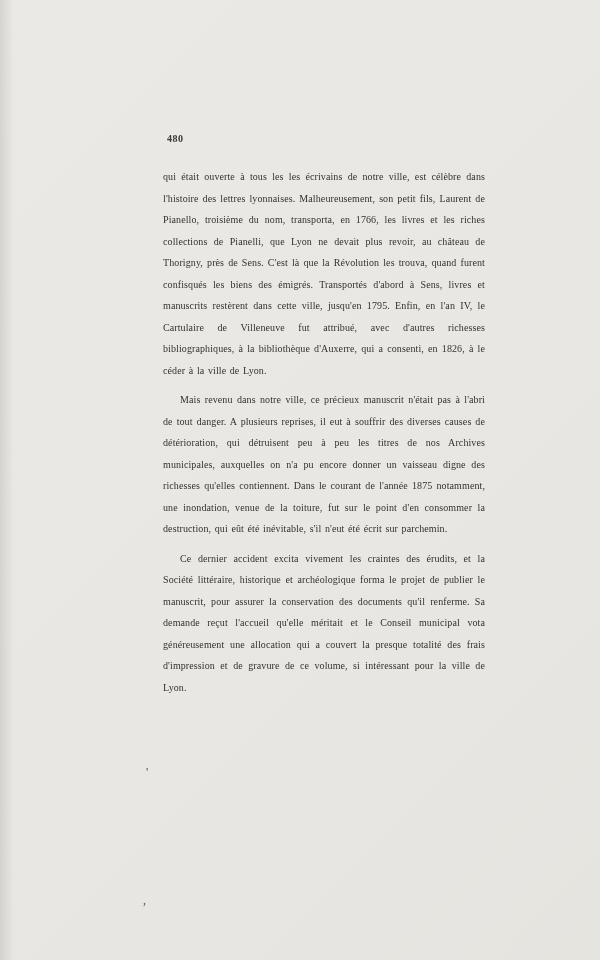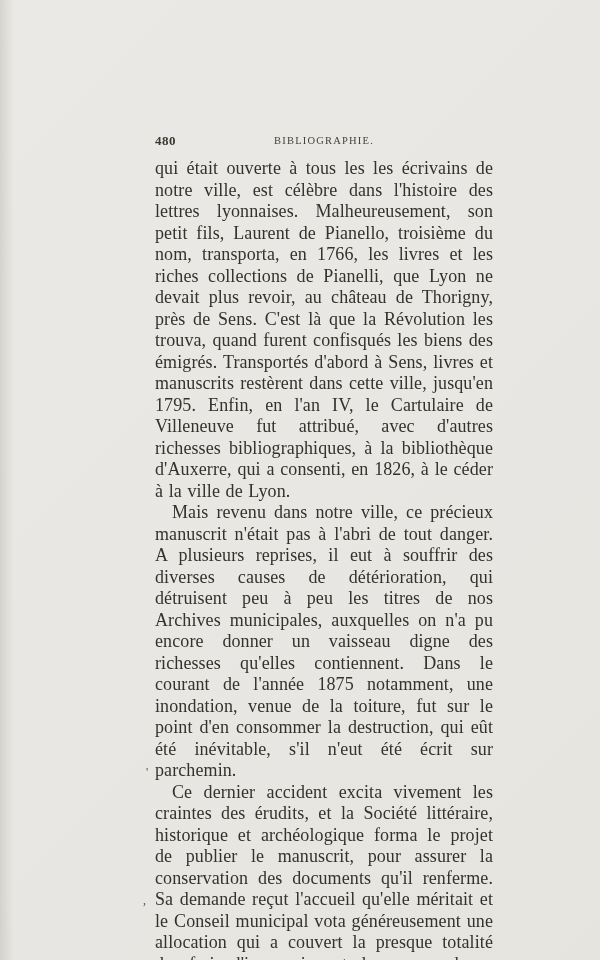--- a/index.html
+++ b/index.html
@@ -31,23 +31,23 @@
   }
   .header-row {
     position: absolute;
     top: 133px;
     left: 155px;
     width: 338px;
     height: 16px;
   }
   .page-number {
     position: absolute;
-    left: 0;
+    left: 12px;
     top: 0;
-    font-size: 13px;
+    font-size: 10px;
     font-weight: bold;
     letter-spacing: 0.5px;
     color: #3a382f;
   }
   .running-title {
     position: absolute;
     left: 0;
     right: 0;
     top: 2px;
     text-align: center;
@@ -55,22 +55,22 @@
     letter-spacing: 1.2px;
     color: #45423a;
   }
   .text-block {
     position: absolute;
     top: 158px;
     left: 155px;
     width: 338px;
   }
   .para {
-    margin: 0;
-    font-size: 18px;
+    margin: 8px;
+    font-size: 10px;
     line-height: 21.5px;
     text-align: justify;
     text-justify: inter-word;
     letter-spacing: 0.1px;
     word-spacing: 1px;
     color: #34322b;
   }
   .para.indent {
     text-indent: 17px;
   }
@@ -82,21 +82,20 @@
   .artifact.a1 { left: 146px; top: 765px; }
   .artifact.a2 { left: 143px; top: 893px; }
 </style>
 </head>
 <body>
 
 <div class="scan-page">
 
   <div class="header-row">
     <span class="page-number">480</span>
-    <span class="running-title">BIBLIOGRAPHIE.</span>
   </div>
 
   <div class="text-block">
     <p class="para">qui était ouverte à tous les les écrivains de notre ville, est célèbre dans l'histoire des lettres lyonnaises. Malheureusement, son petit fils, Laurent de Pianello, troisième du nom, transporta, en 1766, les livres et les riches collections de Pianelli, que Lyon ne devait plus revoir, au château de Thorigny, près de Sens. C'est là que la Révolution les trouva, quand furent confisqués les biens des émigrés. Transportés d'abord à Sens, livres et manuscrits restèrent dans cette ville, jusqu'en 1795. Enfin, en l'an IV, le Cartulaire de Villeneuve fut attribué, avec d'autres richesses bibliographiques, à la bibliothèque d'Auxerre, qui a consenti, en 1826, à le céder à la ville de Lyon.</p>
     <p class="para indent">Mais revenu dans notre ville, ce précieux manuscrit n'était pas à l'abri de tout danger. A plusieurs reprises, il eut à souffrir des diverses causes de détérioration, qui détruisent peu à peu les titres de nos Archives municipales, auxquelles on n'a pu encore donner un vaisseau digne des richesses qu'elles contiennent. Dans le courant de l'année 1875 notamment, une inondation, venue de la toiture, fut sur le point d'en consommer la destruction, qui eût été inévitable, s'il n'eut été écrit sur parchemin.</p>
     <p class="para indent">Ce dernier accident excita vivement les craintes des érudits, et la Société littéraire, historique et archéologique forma le projet de publier le manuscrit, pour assurer la conservation des documents qu'il renferme. Sa demande reçut l'accueil qu'elle méritait et le Conseil municipal vota généreusement une allocation qui a couvert la presque totalité des frais d'impression et de gravure de ce volume, si intéressant pour la ville de Lyon.</p>
   </div>
 
   <span class="artifact a1">'</span>
   <span class="artifact a2">,</span>

